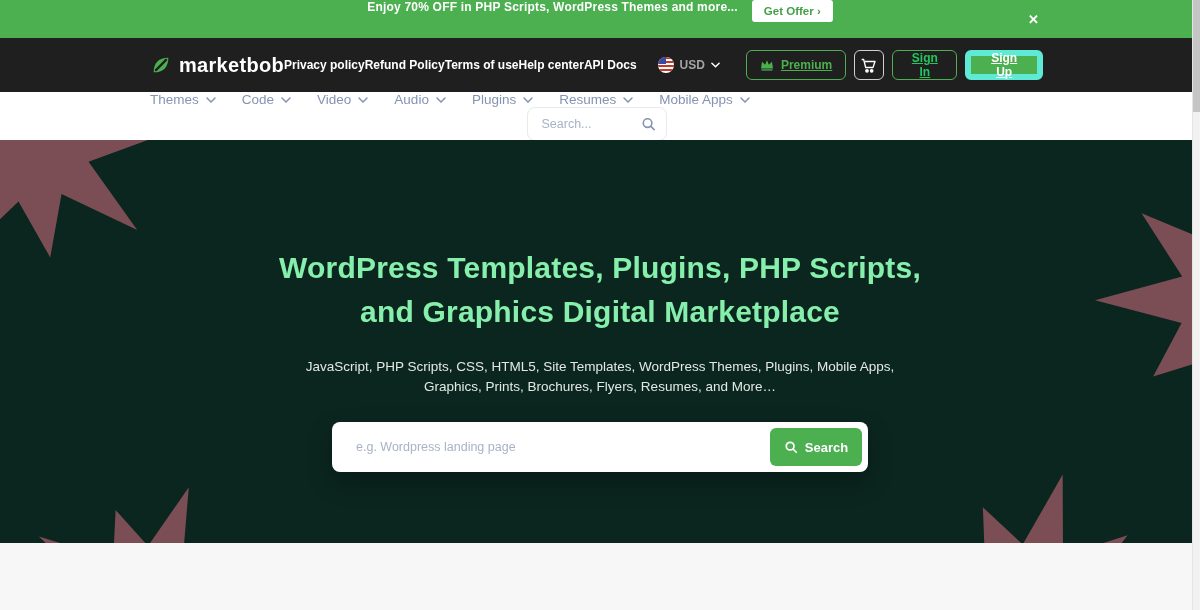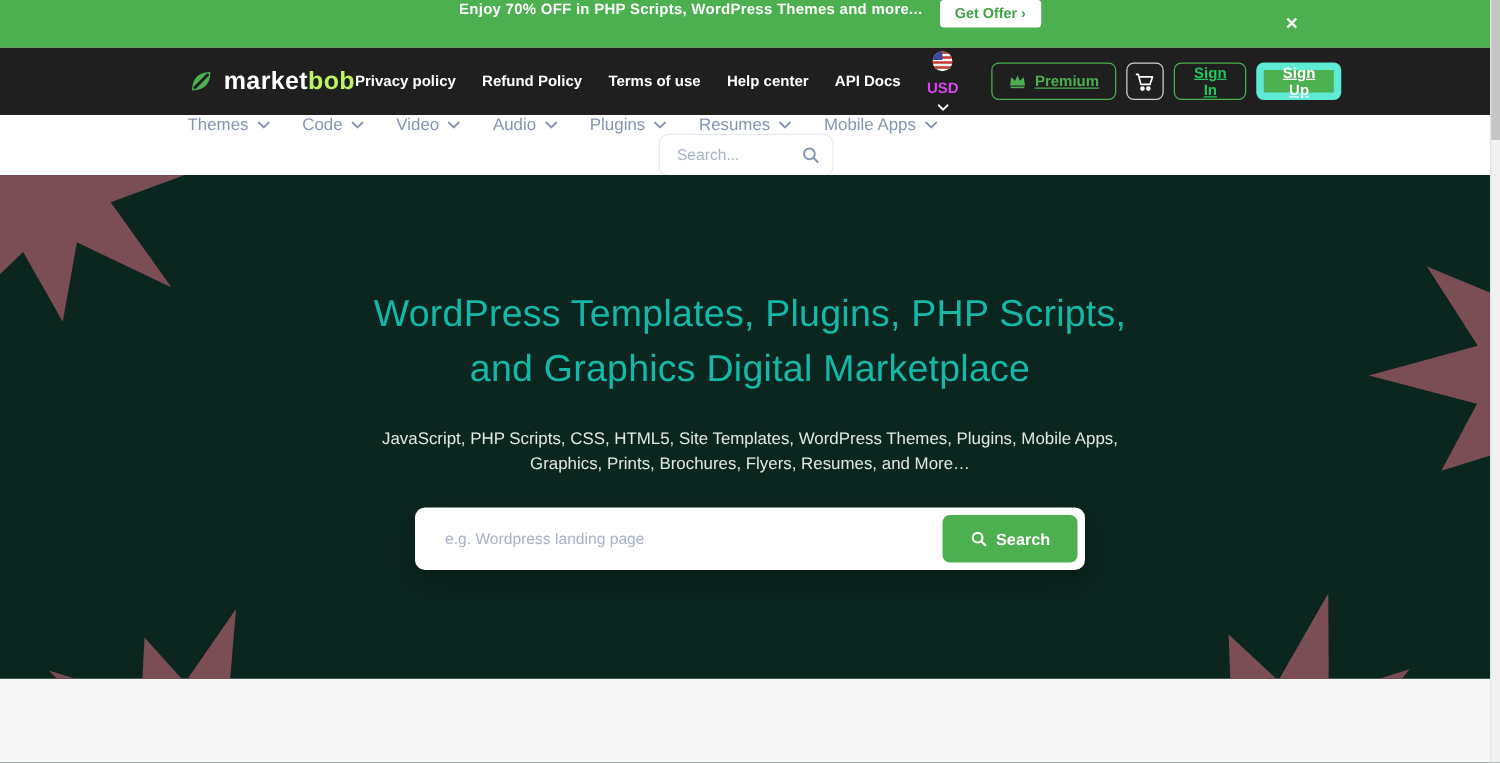--- a/index.html
+++ b/index.html
@@ -25,24 +25,24 @@
     background:none; border:none; color:#fff; font-size:13px; font-weight:700; cursor:pointer;
   }
 
   
   .header {
     height:54px; background:#1f1f1f; display:flex; align-items:center;
     padding:0 157px 0 150px;
   }
   .logo { display:flex; align-items:center; gap:7px; margin-right:auto; cursor:pointer; }
   .logo-text { font-size:20px; font-weight:700; color:#fff; letter-spacing:.3px; }
-  .logo-text .bob { color:#bef264; }
-  .header-nav { display:flex; gap:21px; align-items:center; }
+  .logo-text .bob { color:#ffffff; }
+  .header-nav { display:flex; align-items:center; }
   .header-link { color:#fff; font-size:12px; font-weight:600; text-decoration:none; cursor:pointer; white-space:nowrap; }
-  .currency { display:flex; align-items:center; gap:6px; margin-left:21px; color:#d946ef; font-size:12px; font-weight:700; cursor:pointer;flex-direction:column; }
+  .currency { display:flex; align-items:center; gap:6px; margin-left:21px; color:#a3a3a3; font-size:12px; font-weight:700; cursor:pointer; }
   .currency .chev { color:#fff; display:flex; }
   .header-actions { display:flex; gap:8px; margin-left:26px; align-items:center; }
   .btn { font-family:inherit; cursor:pointer; border-radius:6px; height:30px; font-size:12px; font-weight:700; display:flex; align-items:center; justify-content:center;text-decoration:underline; }
   .btn-premium { gap:7px; background:transparent; border:1px solid #4caf50; color:#4caf50; padding:0 13px; }
   .btn-cart { width:32px; background:transparent; border:1px solid #d0d0d0; }
   .btn-signin { background:transparent; border:1px solid #4caf50; color:#22c55e; padding:0 15px; }
   .btn-signup { background:#4caf50; border:6px solid #5eead4; color:#fff; padding:0 14px; }
 
   
   .subnav {
@@ -61,32 +61,32 @@
   input::placeholder { color:#a8b2c7; opacity:1; }
   .search-box .icon-search {
     position:absolute; right:11px; top:50%; transform:translateY(-50%);
     color:#8594b2; display:flex; cursor:pointer; background:none; border:none; padding:0;
   }
 
   
   .hero { position:relative; height:403px; background:#0b261f; overflow:hidden; }
   .star { position:absolute; z-index:1; }
   .hero-inner { position:relative; z-index:2; text-align:center; padding-top:90px; }
-  .hero-title { color:#14b8a6; font-size:30px; line-height:44px; font-weight:400; margin:0; letter-spacing:.2px; }
+  .hero-title { color:#86efac; font-size:30px; line-height:44px; font-weight:700; margin:16px; letter-spacing:.2px; }
   .hero-sub { color:#e2e9e4; font-size:13.5px; line-height:20px; font-weight:500; margin:23px 0 0; }
   .hero-search {
     width:536px; height:50px; margin:25px auto 0; background:#fff; border-radius:8px;
     position:relative; display:flex; align-items:center; box-shadow:0 10px 24px rgba(0,0,0,.28);
   }
   .hero-search input {
     flex:1; height:100%; border:none; outline:none; background:transparent;
     padding:0 115px 0 24px; font-size:12.5px; font-family:inherit; color:#333; border-radius:8px;
   }
   .btn-search {
-    position:absolute; right:6px; top:6px; bottom:6px; width:108px;
+    position:absolute; right:6px; top:6px; bottom:6px; width:92px;
     background:#4caf50; color:#fff; border:none; border-radius:6px; cursor:pointer;
     font-family:inherit; font-size:13px; font-weight:700;
     display:flex; align-items:center; justify-content:center; gap:7px;text-align:center;
   }
 
   
   .footer-space { height:67px; background:#f7f7f7; }
 
   
   .scrollbar {

